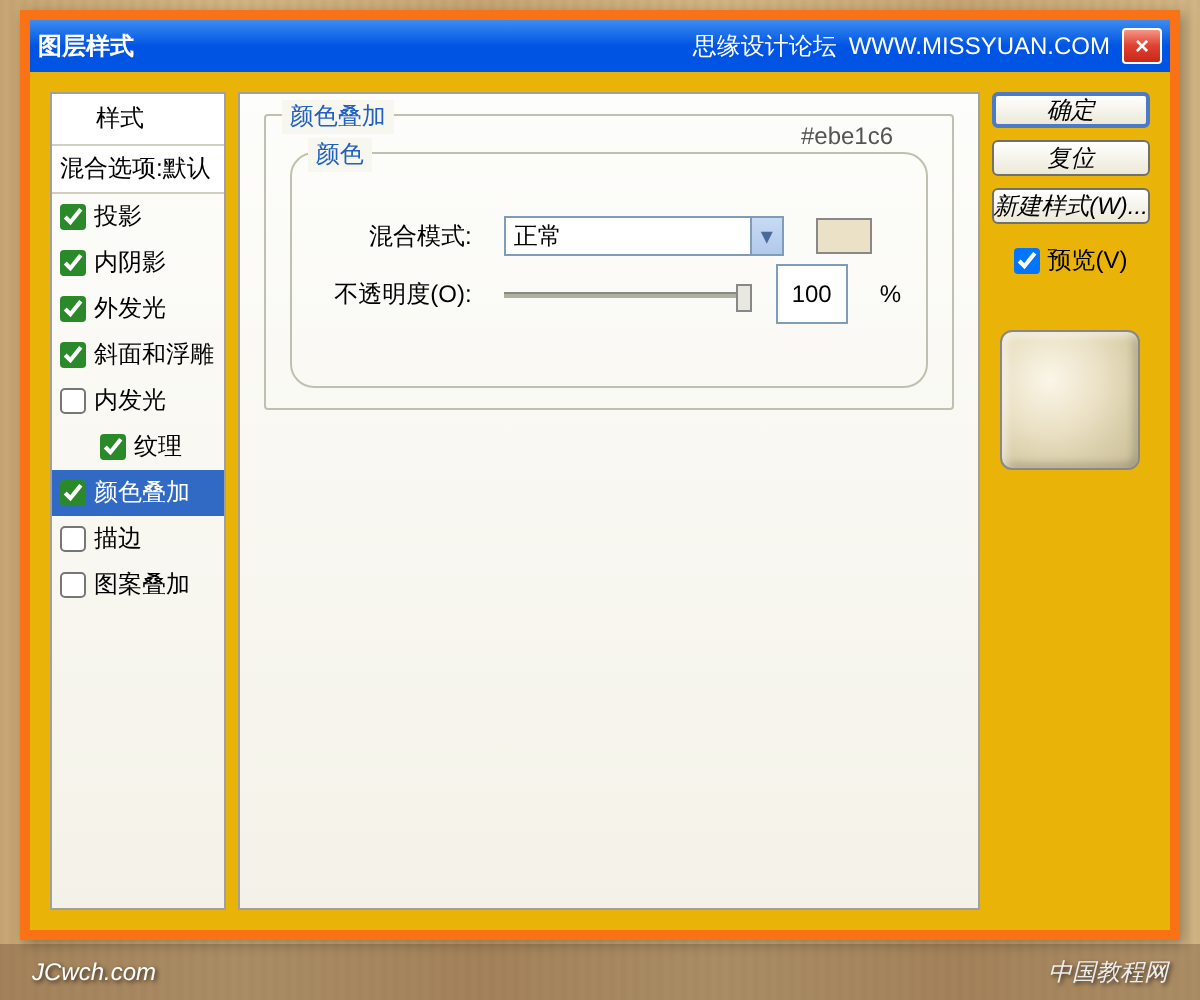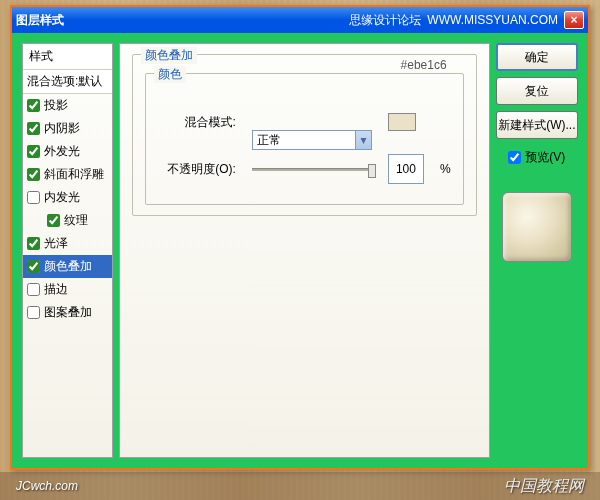--- a/index.html
+++ b/index.html
@@ -1,50 +1,50 @@
 <!DOCTYPE html>
 <html><head>
 <meta charset="utf-8">
 <style>
 * { margin: 0; padding: 0; box-sizing: border-box; font-family: "Microsoft YaHei", SimSun, sans-serif; font-size: 12px; }
 body { width: 600px; height: 500px; background: linear-gradient(90deg, #c9a876 0%, #d4b888 20%, #c9a876 40%, #d4b888 60%, #c9a876 80%, #d4b888 100%); position: relative; overflow: hidden; }
 .wood-grain { position: absolute; inset: 0; background: repeating-linear-gradient(90deg, rgba(139,100,60,0.1) 0px, rgba(180,140,95,0.05) 3px, rgba(139,100,60,0.1) 6px); }
-.dialog { position: absolute; top: 5px; left: 10px; width: 580px; height: 465px; background: #22c55e; border: 2px solid #f97316; box-shadow: 2px 2px 6px rgba(0,0,0,0.3); }
+.dialog { position: absolute; top: 5px; left: 10px; width: 580px; height: 465px; background: #eab308; border: 5px solid #f97316; box-shadow: 2px 2px 6px rgba(0,0,0,0.3); }
 .titlebar { height: 26px; background: linear-gradient(180deg, #3c8cf0 0%, #0054e3 50%, #0054e3 100%); display: flex; align-items: center; padding: 0 4px; color: white; font-weight: bold; font-size: 13px; }
 .titlebar-left { flex: 1; }
 .titlebar-right { display: flex; align-items: center; gap: 6px; font-size: 11px; font-weight: normal; }
 .close-btn { width: 20px; height: 18px; background: linear-gradient(180deg, #f59585 0%, #e04030 50%, #c82818 100%); border: 1px solid #fff; border-radius: 2px; color: white; display: flex; align-items: center; justify-content: center; font-weight: bold; font-size: 12px; cursor: pointer; }
 .content { display: flex; padding: 10px; gap: 6px; height: calc(100% - 26px); }
 .style-panel { width: 110px; background: linear-gradient(180deg, #fdfdfb 0%, #f4f2e8 100%); border: 1px solid #a0a0a0; display: flex; flex-direction: column; }
-.style-header { padding: 4px 6px; border-bottom: 1px solid #d0d0c0; background: #fff; }
+.style-header { padding: 4px 22px; border-bottom: 1px solid #d0d0c0; background: #fff; }
 .style-row { padding: 3px 4px; display: flex; align-items: center; gap: 4px; cursor: pointer; }
 .style-row.default { border-bottom: 1px solid #d0d0c0; background: #fff; }
 .style-row.indent { padding-left: 24px; }
 .style-row.selected { background: #316ac5; color: white; }
 .style-row input[type=checkbox] { width: 13px; height: 13px; accent-color: #2a8a2a; }
 .settings-panel { flex: 1; background: linear-gradient(180deg, #fdfdfb 0%, #f4f2e8 100%); border: 1px solid #a0a0a0; padding: 8px 12px; }
 .fieldset { border: 1px solid #c0c0b0; border-radius: 2px; padding: 10px 12px; margin-top: 2px; position: relative; }
-.fieldset-inner { border: 1px solid #c0c0b0; border-radius: 2px; padding: 16px 12px; margin-top: 8px; position: relative; }
+.fieldset-inner { border: 1px solid #c0c0b0; border-radius: 12px; padding: 27px 12px; margin-top: 8px; position: relative; }
 .legend { position: absolute; top: -8px; left: 8px; background: #f8f7ef; padding: 0 4px; color: #2060c0; }
 .form-row { display: flex; align-items: center; margin: 4px 0; gap: 16px; }
 .form-label { width: 78px; text-align: right; }
-.dropdown { width: 120px; height: 20px; border: 1px solid #7f9db9; background: white; display: flex; align-items: center; padding: 0 4px; position: relative; margin-top: 36px; }
+.dropdown { width: 140px; height: 20px; border: 1px solid #7f9db9; background: white; display: flex; align-items: center; padding: 0 4px; position: relative; }
 .dropdown-arrow { position: absolute; right: 0; top: 0; width: 16px; height: 18px; background: linear-gradient(180deg, #c8dbf4 0%, #b1c9eb 100%); border-left: 1px solid #7f9db9; display: flex; align-items: center; justify-content: center; color: #4a6a9a; }
 .color-swatch { width: 28px; height: 18px; background: #ebe1c6; border: 1px solid #888; }
 .hex-label { margin-left: auto; color: #555; }
 .slider-track { width: 120px; height: 3px; background: #b0b0a0; border-top: 1px solid #888; position: relative; }
 .slider-thumb { position: absolute; right: -4px; top: -5px; width: 8px; height: 14px; background: #e8e8e0; border: 1px solid #888; }
 .num-input { width: 36px; height: 30px; border: 1px solid #7f9db9; background: white; text-align: center; }
 .right-panel { width: 100px; display: flex; flex-direction: column; gap: 6px; }
-.btn { height: 28px; background: linear-gradient(180deg, #ffffff 0%, #ece9d8 100%); border: 1px solid #707070; border-radius: 3px; display: flex; align-items: center; justify-content: center; cursor: pointer; }
+.btn { height: 18px; background: linear-gradient(180deg, #ffffff 0%, #ece9d8 100%); border: 1px solid #707070; border-radius: 3px; display: flex; align-items: center; justify-content: center; cursor: pointer; font-style: italic; }
 .btn.primary { border: 2px solid #4a7ac8; }
 .preview-check { display: flex; align-items: center; gap: 4px; justify-content: center; margin-top: 4px; }
 .preview-box { width: 70px; height: 70px; margin: 20px auto 0; border: 1px solid #888; background: radial-gradient(circle at 35% 35%, #faf6e8 0%, #ebe1c6 40%, #d8cda8 70%, #c8bc95 100%); border-radius: 6px; box-shadow: inset 2px 2px 4px rgba(255,255,255,0.6), inset -2px -2px 4px rgba(0,0,0,0.2); }
 .footer { position: absolute; bottom: 0; left: 0; right: 0; height: 28px; background: rgba(80,50,30,0.3); display: flex; align-items: center; justify-content: space-between; padding: 0 16px; color: #fff; font-style: italic; text-shadow: 1px 1px 2px rgba(0,0,0,0.7); }
-.footer-right { font-size: 16px; color: #eee; }
+.footer-right { font-size: 12px; color: #eee; }
 </style>
 </head>
 <body>
 <div class="wood-grain"></div>
 
 <div class="dialog">
   <div class="titlebar">
     <span class="titlebar-left">图层样式</span>
     <span class="titlebar-right">
       <span>思缘设计论坛</span>
@@ -75,24 +75,20 @@
             <input type="checkbox" checked="" style="">
             <span>斜面和浮雕</span>
           </div>
           <div class="style-row">
             <input type="checkbox" style="">
             <span>内发光</span>
           </div>
           <div class="style-row indent">
             <input type="checkbox" checked="" style="">
             <span>纹理</span>
-          </div>
-          <div class="style-row">
-            <input type="checkbox" checked="" style="">
-            <span>光泽</span>
           </div>
           <div class="style-row selected">
             <input type="checkbox" checked="" style="">
             <span>颜色叠加</span>
           </div>
           <div class="style-row">
             <input type="checkbox" style="">
             <span>描边</span>
           </div>
           <div class="style-row">

